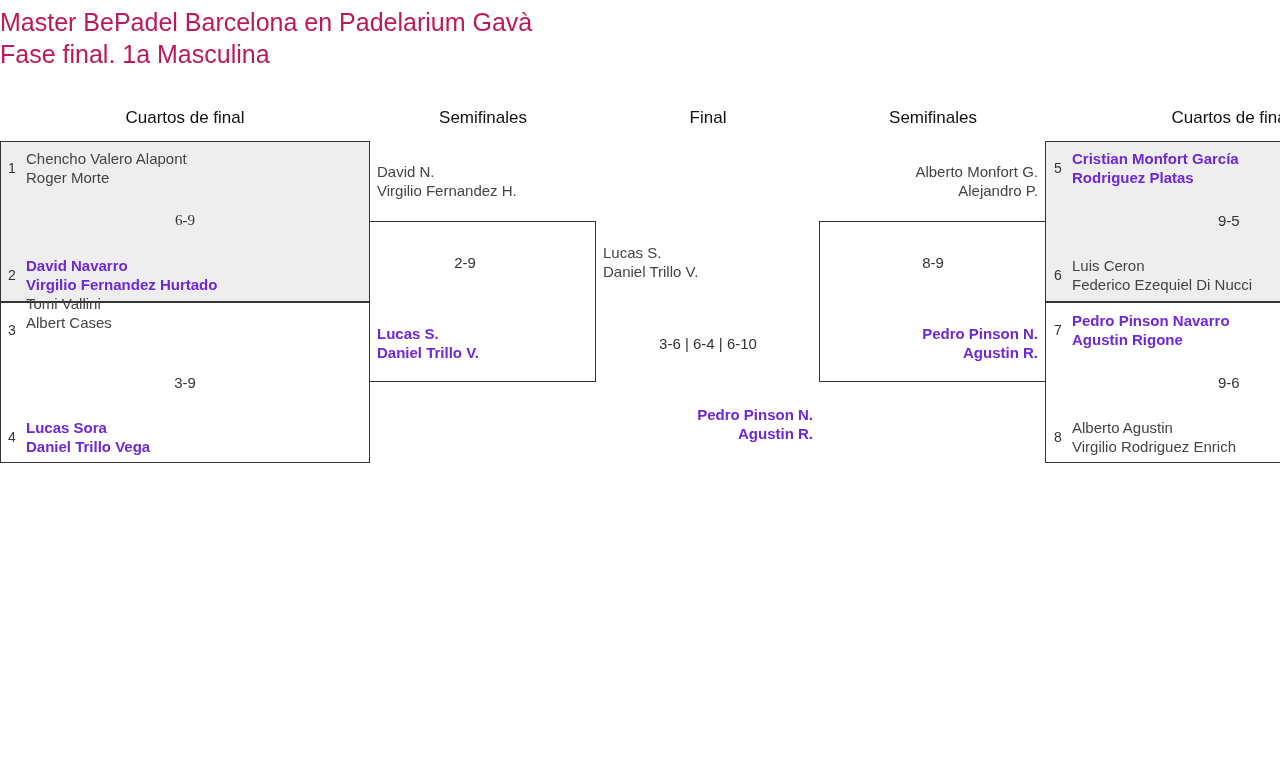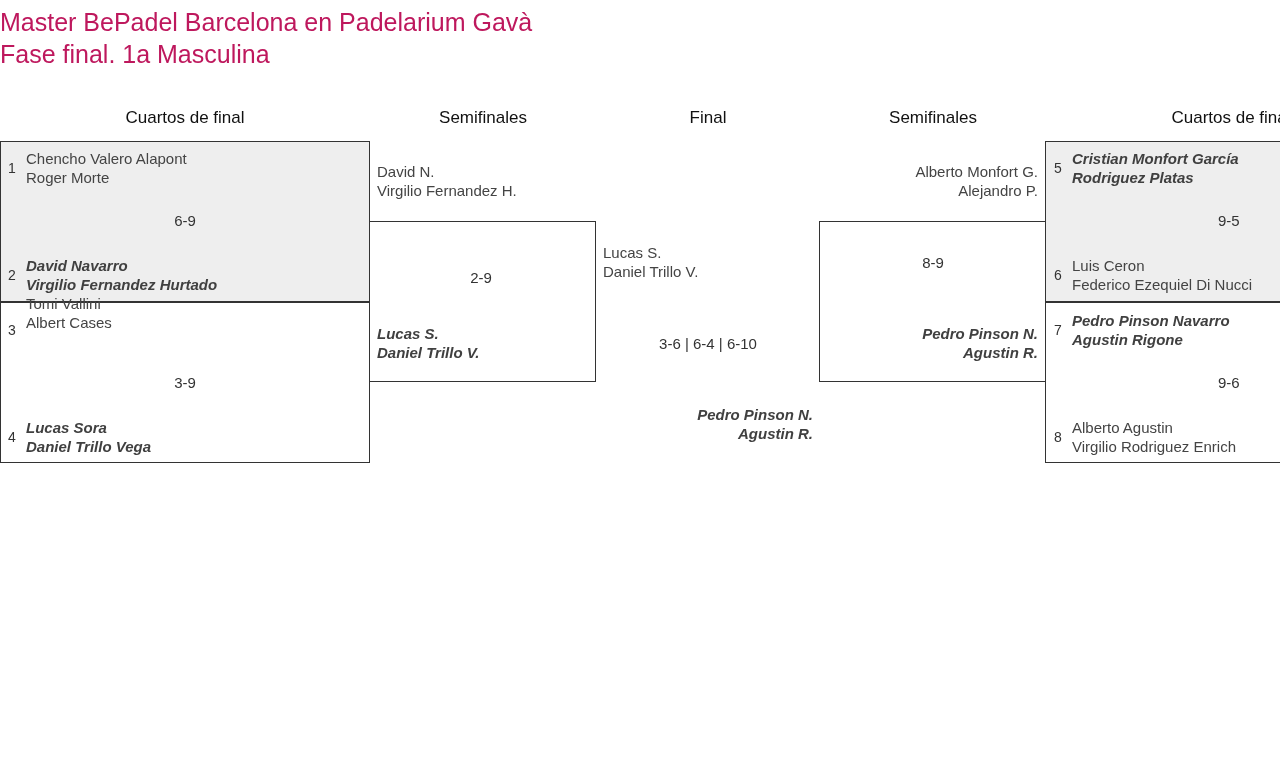--- a/index.html
+++ b/index.html
@@ -68,21 +68,21 @@
 
   
   .team {
     position: absolute;
     font-size: 15px;
     line-height: 19px;
     white-space: nowrap;
   }
   .team .line { display: block; }
   .team.loser  { color: #444444; font-weight: 400; }
-  .team.winner { color: #404040; font-weight: 700; font-style: italic; }
+  .team.winner { color: #6d28d9; font-weight: 700; }
   .team.align-right { text-align: right; }
 
   
   .seed {
     position: absolute;
     font-size: 14px;
     color: #333333;
     font-weight: 400;
     text-align: center;
     width: 16px;
@@ -97,33 +97,33 @@
     font-weight: 400;
     white-space: nowrap;
     text-align: center;
   }
 
   
   #seed-1 { left: 4px;  top: 160px; }
   #team-1 { left: 26px; top: 149px; }
   #seed-2 { left: 4px;  top: 267px; }
   #team-2 { left: 26px; top: 256px; }
-  #score-qf-1 { left: 100px; top: 212px; width: 170px; }
+  #score-qf-1 { left: 100px; top: 212px; width: 170px; font-family: Liberation Serif, serif; }
 
   
   #seed-3 { left: 4px;  top: 322px; }
   #team-3 { left: 26px; top: 294px; }
   #seed-4 { left: 4px;  top: 429px; }
   #team-4 { left: 26px; top: 418px; }
   #score-qf-2 { left: 100px; top: 374px; width: 170px; }
 
   
   #team-sf-left-loser  { left: 377px; top: 162px; }
   #team-sf-left-winner { left: 377px; top: 324px; }
-  #score-sf-left { left: 396px; top: 254px; width: 170px; margin-top: 15px; }
+  #score-sf-left { left: 380px; top: 254px; width: 170px; }
 
   
   #team-final-loser  { left: 603px; top: 243px; }
   #team-final-winner { left: 613px; top: 405px; width: 200px; }
   #score-final { left: 613px; top: 335px; width: 190px; }
 
   
   #team-sf-right-loser  { left: 838px; top: 162px; width: 200px; }
   #team-sf-right-winner { left: 838px; top: 324px; width: 200px; }
   #score-sf-right { left: 850px; top: 254px; width: 166px; }

